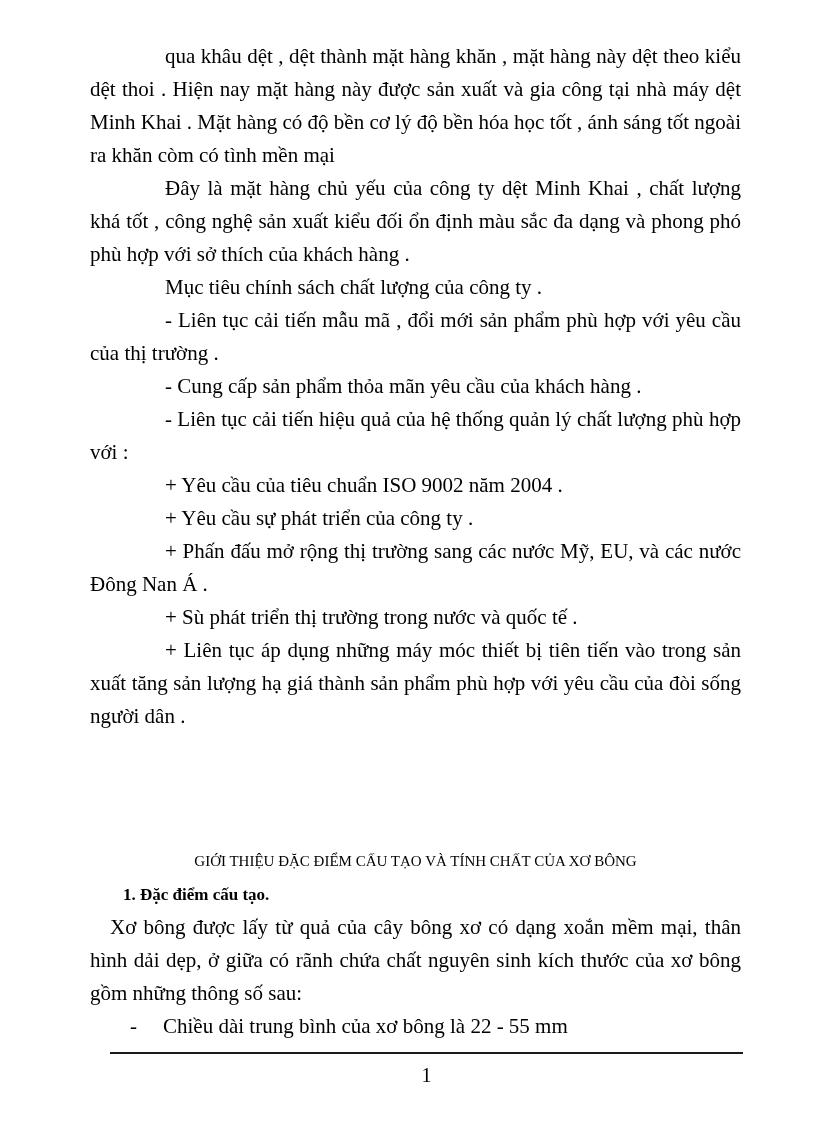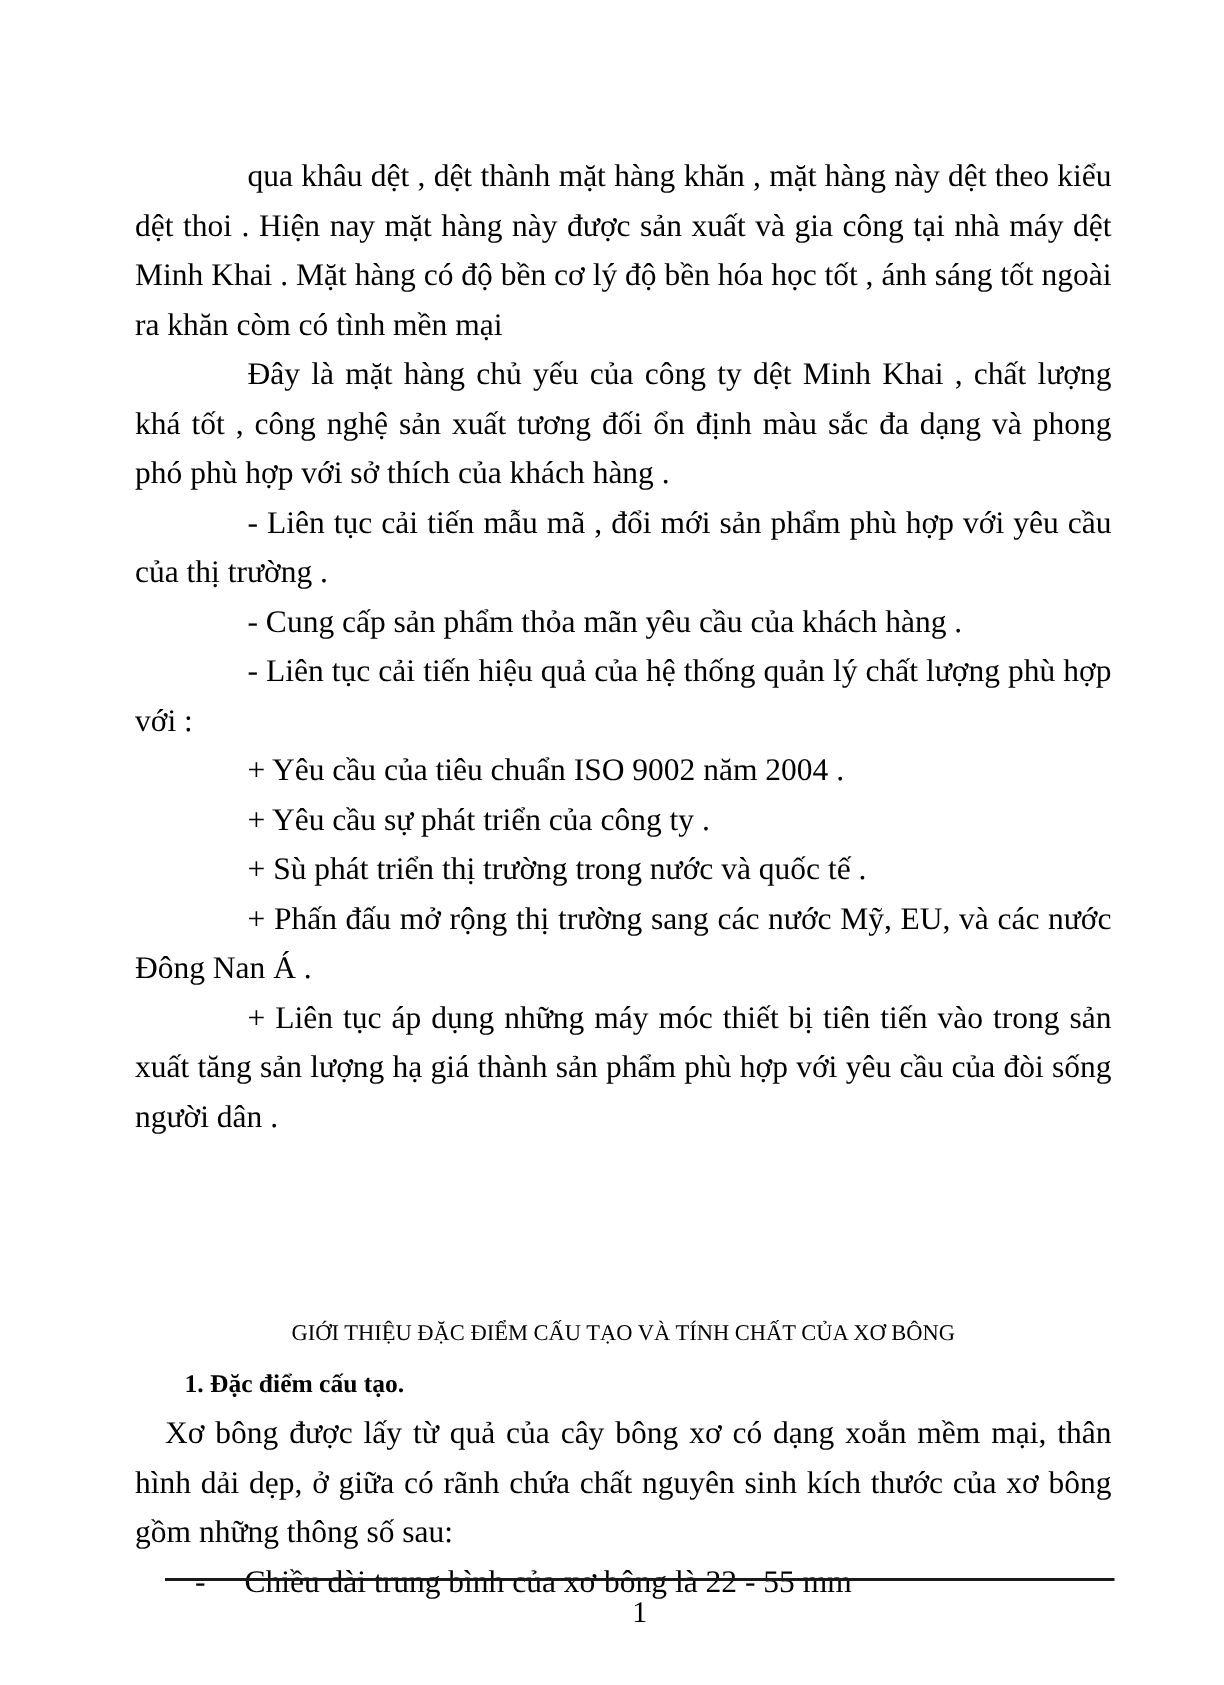--- a/index.html
+++ b/index.html
@@ -14,21 +14,21 @@
     background: #ffffff;
     overflow: hidden;
     font-family: "Liberation Serif", "DejaVu Serif", serif;
     color: #000000;
   }
   .content {
     position: absolute;
     top: 0;
     left: 90px;
     width: 651px;
-    padding-top: 101px;
+    padding-top: 40px;
     font-size: 21px;
     line-height: 33px;
   }
   .para {
     margin: 0;
     text-align: justify;
   }
   .p-indent {
     text-indent: 75px;
   }
@@ -75,28 +75,29 @@
     line-height: 22px;
     padding-top: 10px;
   }
 </style>
 </head>
 <body>
 
 <div class="page">
   <div class="content">
     <p class="para p-indent">qua khâu dệt , dệt thành mặt hàng khăn , mặt hàng này dệt theo kiểu dệt thoi . Hiện nay mặt hàng này được sản xuất và gia công tại nhà máy dệt Minh Khai . Mặt hàng có độ bền cơ lý độ bền hóa học tốt , ánh sáng tốt ngoài ra khăn còm có tình mền mại</p>
-    <p class="para p-indent">Đây là mặt hàng chủ yếu của công ty dệt Minh Khai , chất lượng khá tốt , công nghệ sản xuất tương đối ổn định màu sắc đa dạng và phong phó phù hợp với sở thích của khách hàng .</p>
+    <p class="para p-indent">Đây là mặt hàng chủ yếu của công ty dệt Minh Khai , chất lượng khá tốt , công nghệ sản xuất kiểu đối ổn định màu sắc đa dạng và phong phó phù hợp với sở thích của khách hàng .</p>
+    <p class="para p-indent">Mục tiêu chính sách chất lượng của công ty .</p>
     <p class="para p-indent">- Liên tục cải tiến mẫu mã , đổi mới sản phẩm phù hợp với yêu cầu của thị trường .</p>
     <p class="para p-indent">- Cung cấp sản phẩm thỏa mãn yêu cầu của khách hàng .</p>
     <p class="para p-indent">- Liên tục cải tiến hiệu quả của hệ thống quản lý chất lượng phù hợp với :</p>
     <p class="para p-indent">+ Yêu cầu của tiêu chuẩn ISO 9002 năm 2004 .</p>
     <p class="para p-indent">+ Yêu cầu sự phát triển của công ty .</p>
+    <p class="para p-indent">+ Phấn đấu mở rộng thị trường sang các nước Mỹ, EU, và các nước Đông Nan Á .</p>
     <p class="para p-indent">+ Sù phát triển thị trường trong nước và quốc tế .</p>
-    <p class="para p-indent">+ Phấn đấu mở rộng thị trường sang các nước Mỹ, EU, và các nước Đông Nan Á .</p>
     <p class="para p-indent">+ Liên tục áp dụng những máy móc thiết bị tiên tiến vào trong sản xuất tăng sản lượng hạ giá thành sản phẩm phù hợp với yêu cầu của đòi sống người dân .</p>
 
     <p class="section-heading">GIỚI THIỆU ĐẶC ĐIỂM CẤU TẠO VÀ TÍNH CHẤT CỦA XƠ BÔNG</p>
     <p class="subheading">1. Đặc điểm cấu tạo.</p>
     <p class="para p-small-indent">Xơ bông được lấy từ quả của cây bông xơ có dạng xoắn mềm mại, thân hình dải dẹp, ở giữa có rãnh chứa chất nguyên sinh kích thước của xơ bông gồm những thông số sau:</p>
     <p class="para list-line">
       <span class="marker">-</span><span>Chiều dài trung bình của xơ bông là 22 - 55 mm</span>
     </p>
   </div>
 

